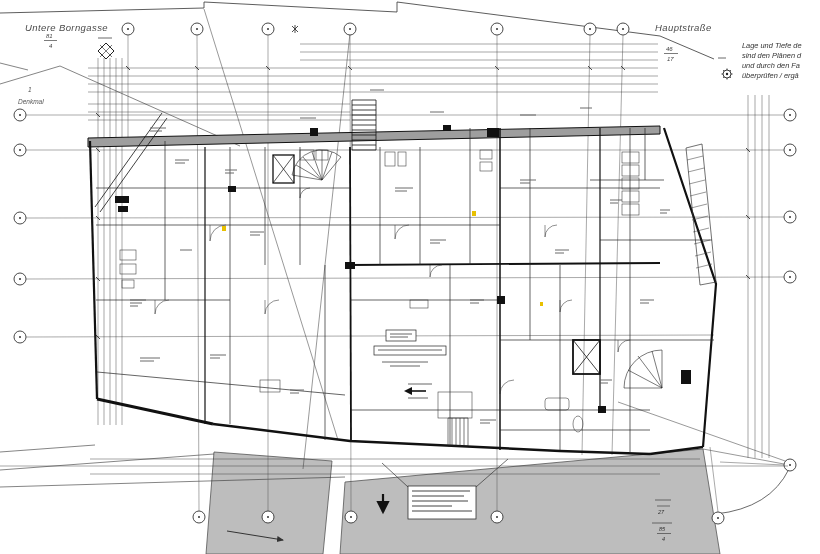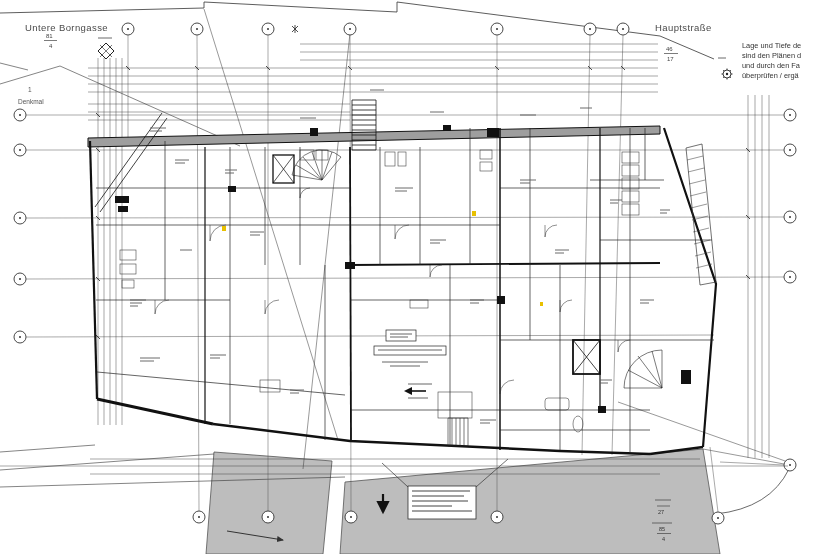--- a/index.html
+++ b/index.html
@@ -1,17 +1,17 @@
 <!DOCTYPE html>
 <html><head>
 <meta charset="utf-8">
 <style>
   html,body{margin:0;padding:0;background:#ffffff;}
   #stage{position:relative;width:820px;height:554px;background:#ffffff;overflow:hidden;
-         font-family:"Liberation Sans", sans-serif;}
+         font-family:"Liberation Sans", sans-serif;font-style:italic;}
   svg text{font-family:"Liberation Sans", sans-serif;}
   .street-label{font-size:9.5px;fill:#4a4a4a;letter-spacing:.4px;}
   .small-label{font-size:6.5px;fill:#555;}
   .note-line{font-size:7.4px;fill:#333;}
   .frac{font-size:6px;fill:#444;}
   .tiny{font-size:5.5px;fill:#333;}
 </style>
 </head>
 <body>
 

